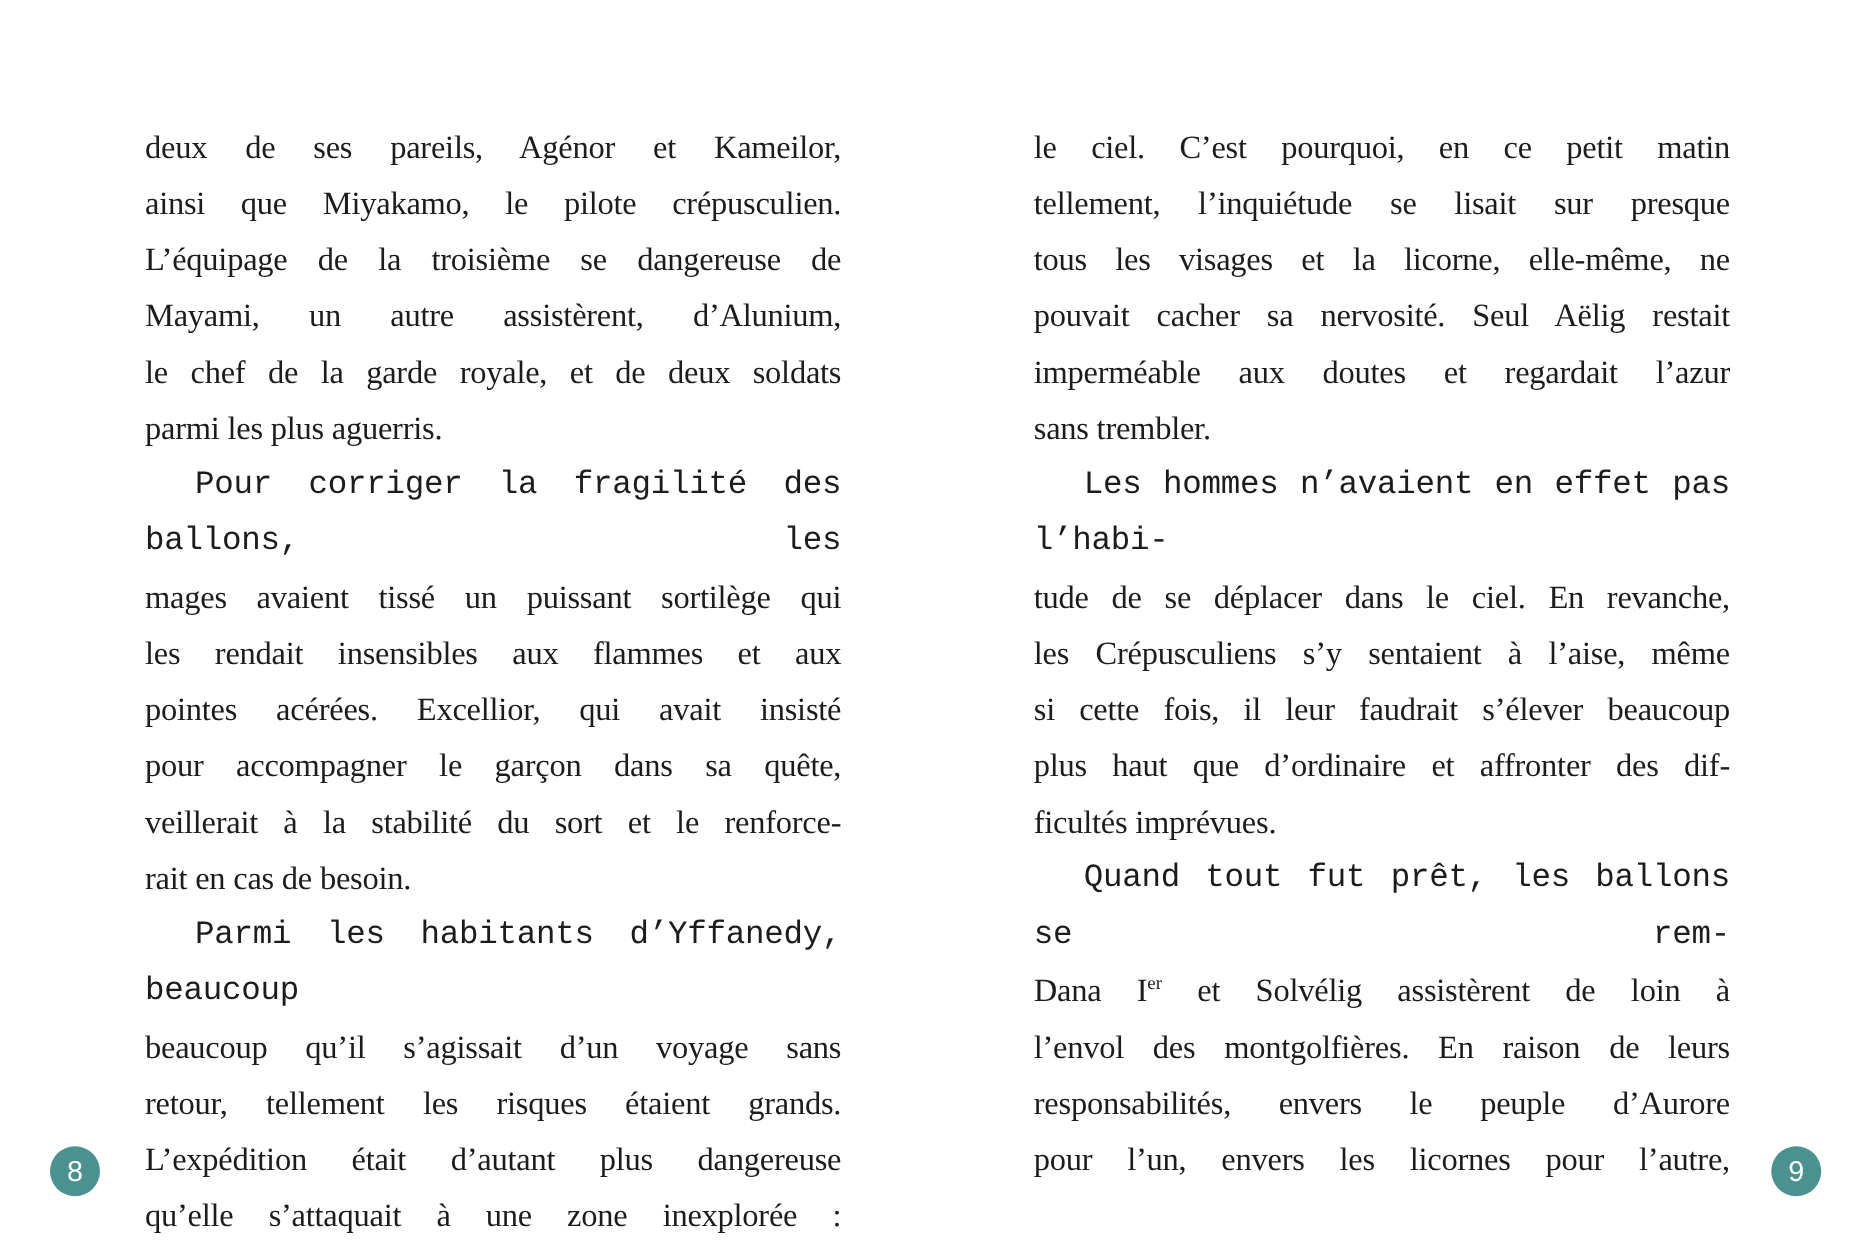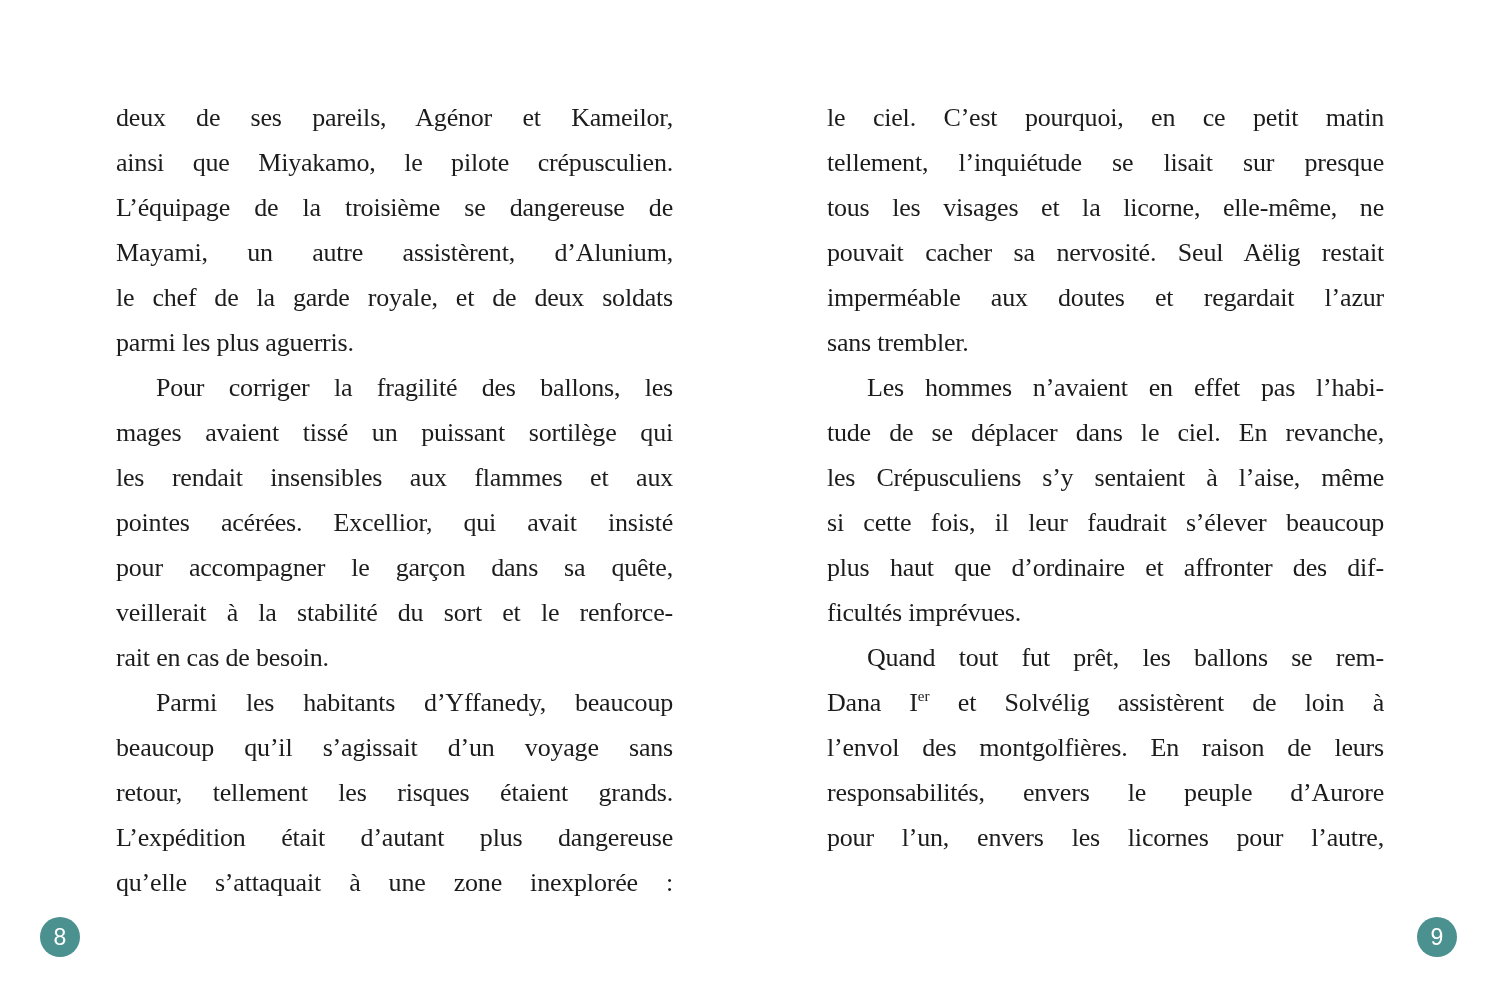--- a/index.html
+++ b/index.html
@@ -26,21 +26,21 @@
   }
   .column.left  { left: 88px; margin-left: 28px; }
   .column.right { left: 827px; }
   .para { margin: 0; }
   .line {
     text-align: justify;
     text-align-last: justify;
     white-space: normal;
   }
   .line.endline { text-align-last: left; }
-  .line.indent  { text-indent: 40px; }
+  .line.indent  { text-indent: 40px; font-family: Liberation Mono, monospace; }
   .line sup {
     font-size: 0.58em;
     line-height: 0;
     vertical-align: super;
     letter-spacing: 0;
   }
   .badge {
     position: absolute;
     top: 917px;
     width: 40px;

